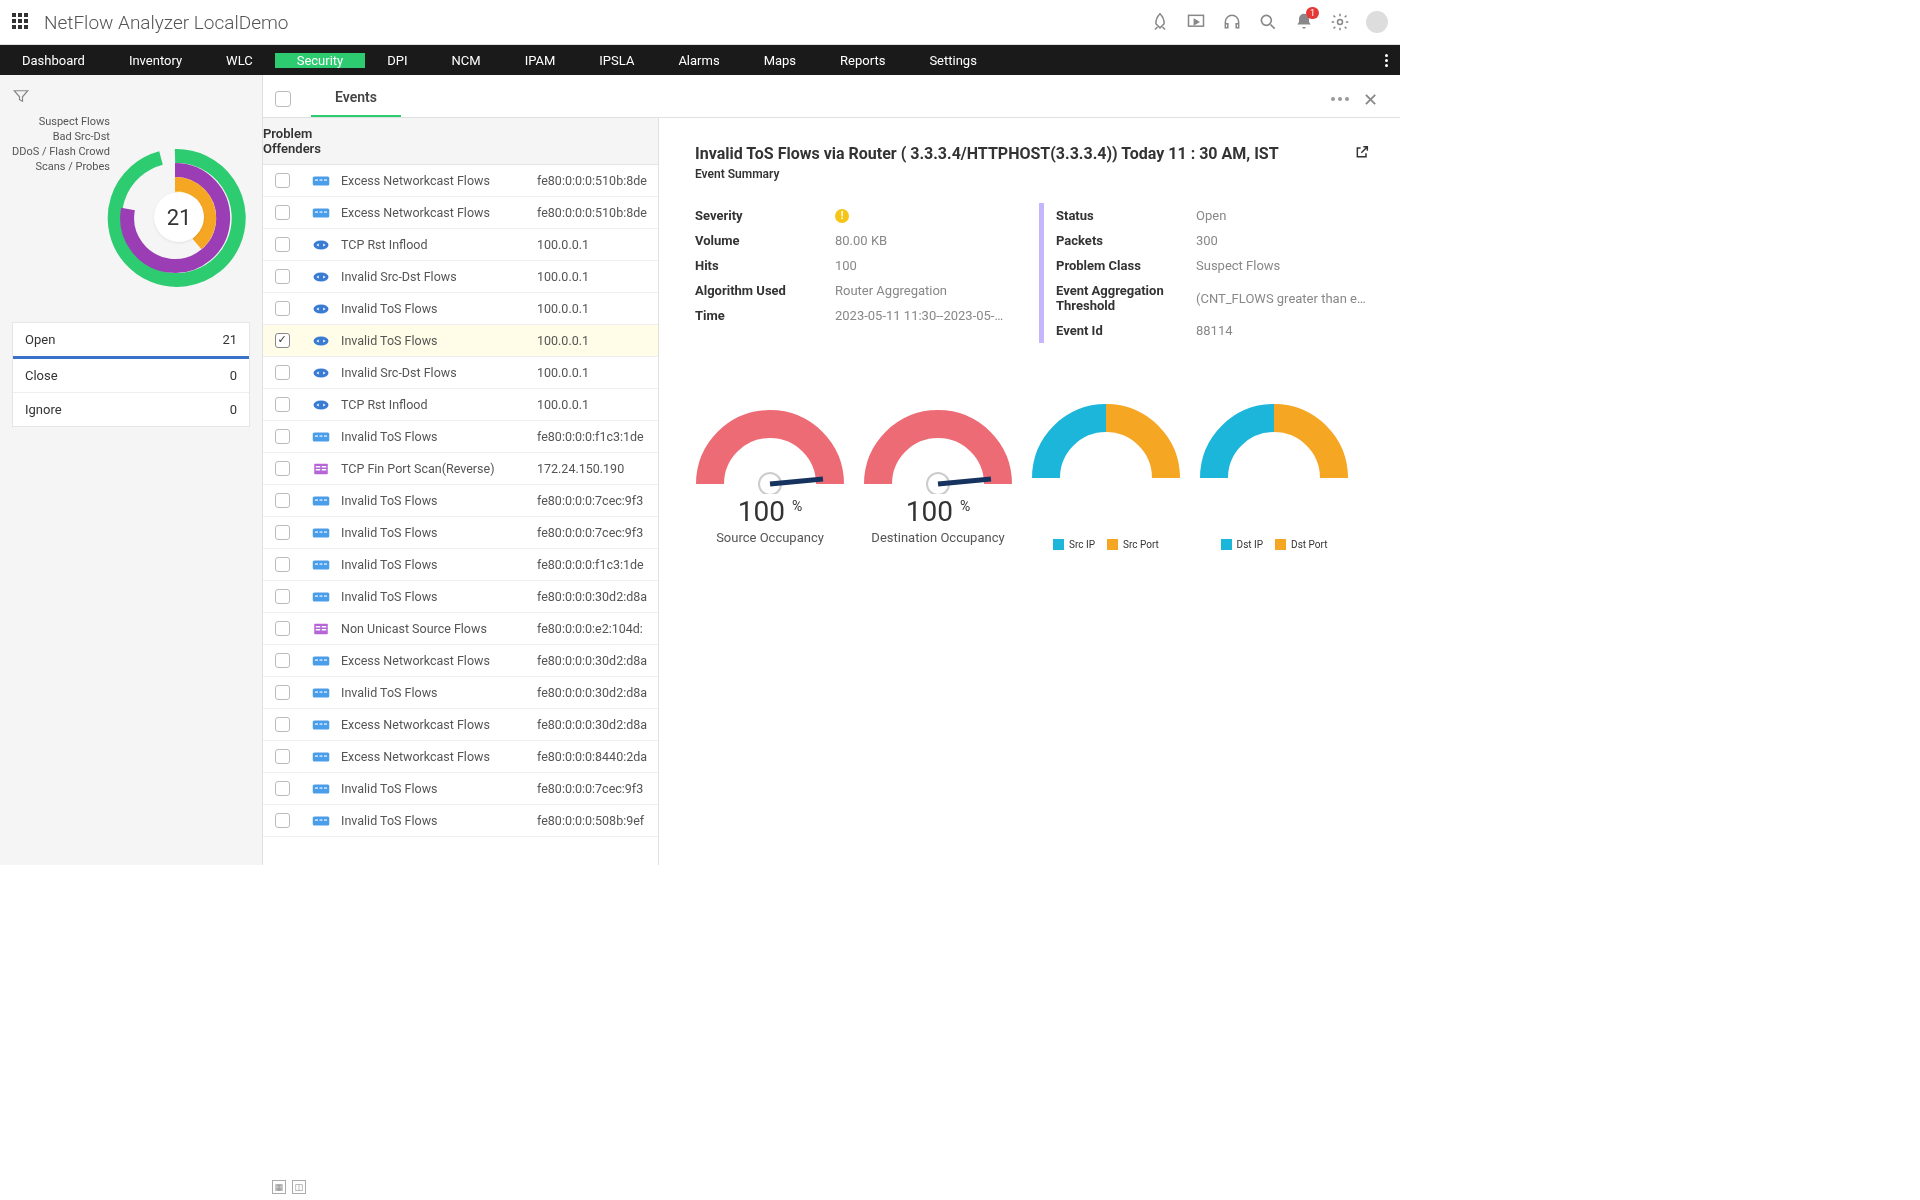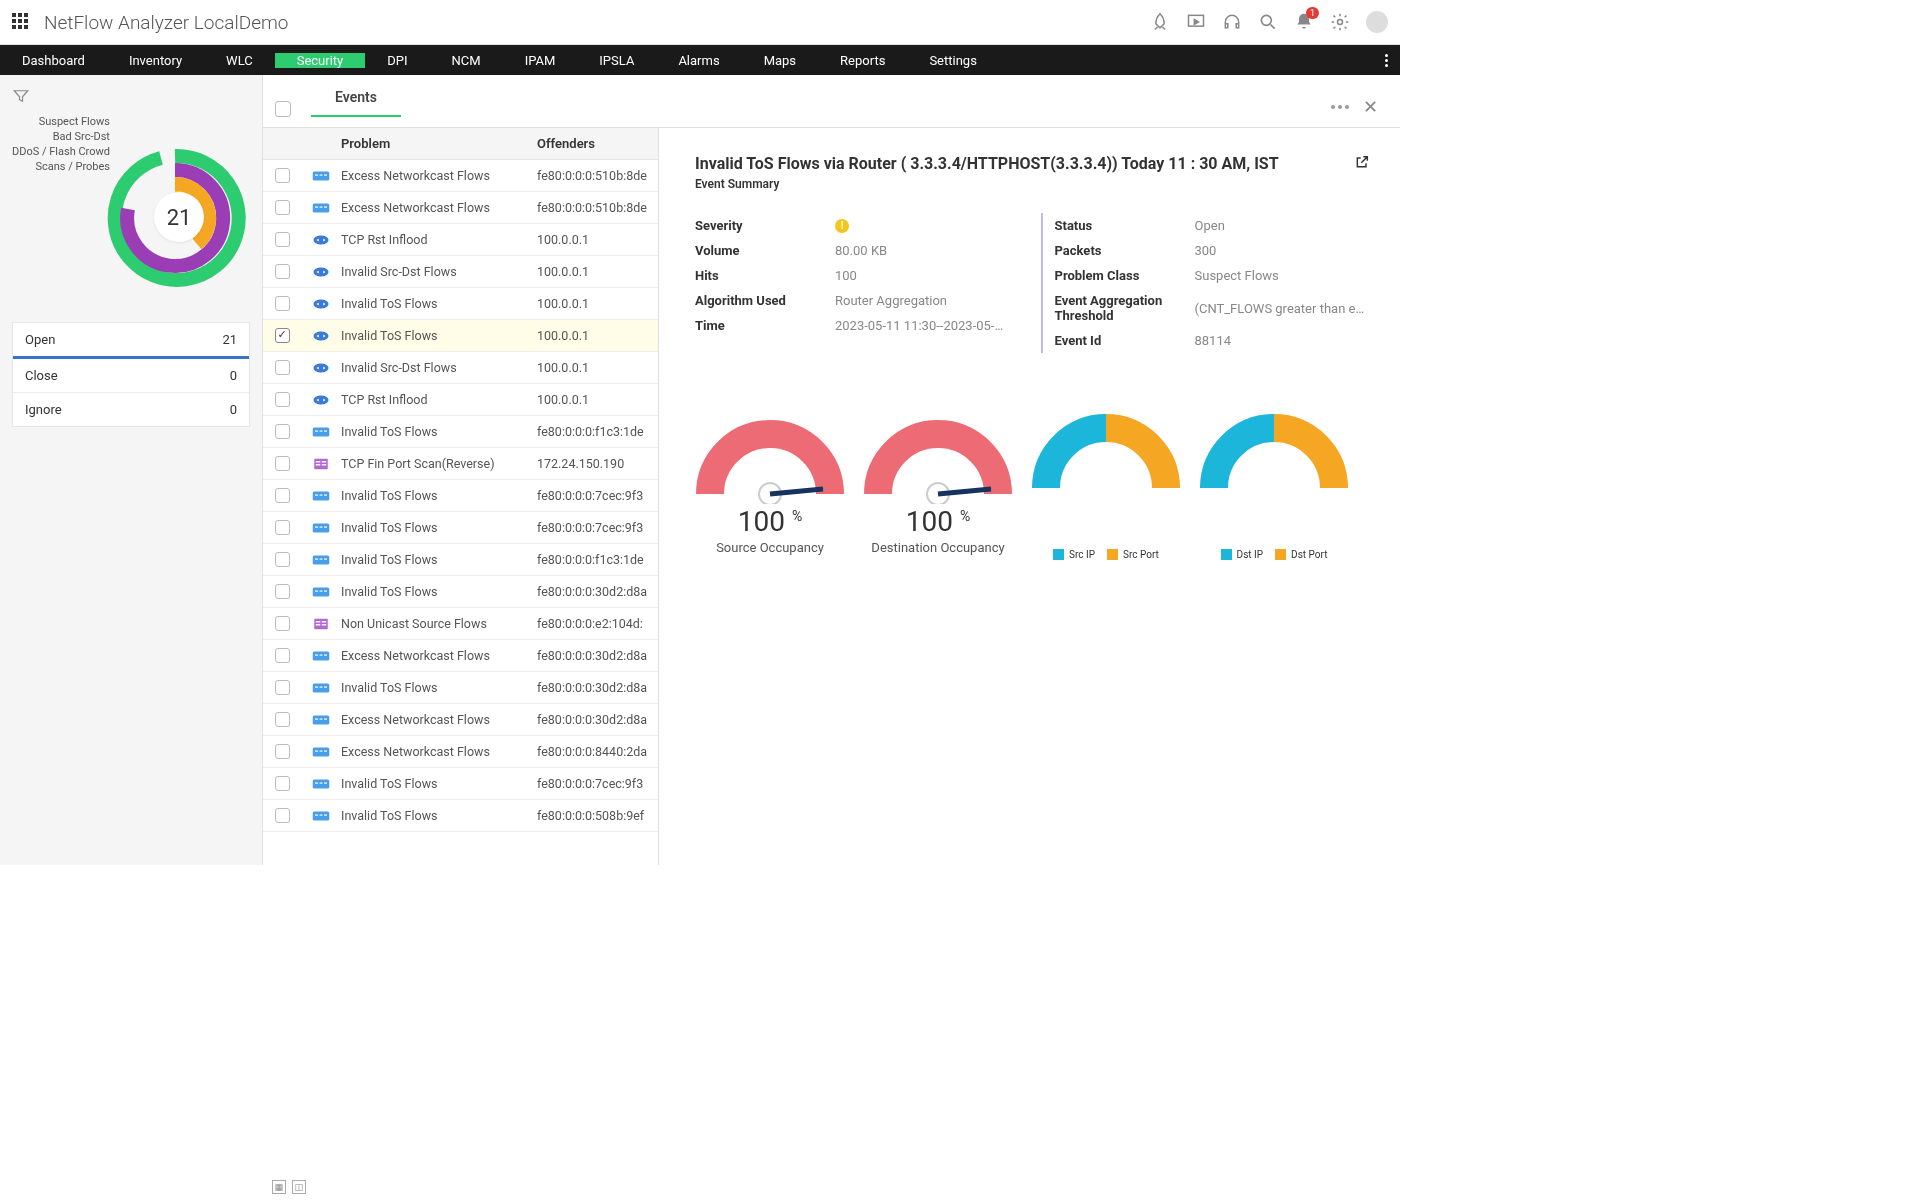--- a/index.html
+++ b/index.html
@@ -34,33 +34,33 @@
 .donut-legend div { text-align: right; line-height: 15px; color: #555; }
 .donut-svg { position: absolute; right: 4px; top: 0; }
 .donut-center { position: absolute; right: 46px; top: 78px; width: 50px; height: 50px; border-radius: 50%; background: #fff; display: flex; align-items: center; justify-content: center; font-size: 22px; font-weight: 400; color: #333; box-shadow: 0 1px 3px rgba(0,0,0,0.08); }
 .status-list { background: #fff; border: 1px solid #e5e5e5; margin-top: 8px; }
 .status-row { display: flex; justify-content: space-between; padding: 9px 12px; border-bottom: 1px solid #eee; font-size: 13px; cursor: pointer; }
 .status-row:last-child { border-bottom: none; }
 .status-row.active { border-bottom: 3px solid #3a72c9; }
 
 
 .center { flex: 1; display: flex; flex-direction: column; border-left: 1px solid #e0e0e0; }
-.center-header { display: flex; align-items: flex-end; padding: 6px 12px 10px; border-bottom: 1px solid #e0e0e0; }
+.center-header { display: flex; align-items: center; padding: 6px 12px 0; border-bottom: 1px solid #e0e0e0; }
 .header-check { width: 16px; height: 16px; border: 1.5px solid #bbb; border-radius: 3px; margin-right: 20px; cursor: pointer; }
 .tab { padding: 8px 24px 10px; border-bottom: 2px solid #2ecc71; font-weight: 600; color: #444; font-size: 14px; }
 .header-actions { margin-left: auto; display: flex; gap: 10px; align-items: center; padding-right: 6px; }
 .dots-h { display: flex; gap: 3px; cursor: pointer; }
 .dots-h span { width: 4px; height: 4px; background: #999; border-radius: 50%; }
 .close-x { font-size: 18px; color: #888; cursor: pointer; padding: 0 4px; }
 
 .center-body { flex: 1; display: flex; overflow: hidden; }
 
 
 .event-list { width: 396px; overflow-y: hidden; border-right: 1px solid #e0e0e0; }
-.event-head { display: flex; background: #f5f5f5; padding: 8px 0; border-bottom: 1px solid #e5e5e5; font-weight: 600; font-size: 13px; }
+.event-head { display: flex; background: #f5f5f5; padding: 8px 0; border-bottom: 1px solid #e5e5e5; font-weight: 600; font-size: 13px; flex-direction: column; }
 .col-check { width: 38px; }
 .col-icon { width: 40px; }
 .col-problem { width: 196px; padding-left: 0; }
 .col-offender { flex: 1; }
 .event-row { display: flex; align-items: center; padding: 7px 0; border-bottom: 1px solid #eee; font-size: 12.5px; cursor: pointer; height: 32px; }
 .event-row.selected { background: #fffde7; }
 .row-check { width: 38px; display: flex; justify-content: center; }
 .checkbox { width: 15px; height: 15px; border: 1.5px solid #bbb; border-radius: 3px; }
 .checkbox.checked { background: #fff; border-color: #888; position: relative; }
 .checkbox.checked::after { content: "✓"; position: absolute; font-size: 11px; color: #333; top: -1px; left: 2px; }
@@ -74,21 +74,21 @@
 .detail-header { display: flex; align-items: flex-start; margin-bottom: 22px; }
 .detail-title { font-size: 16px; font-weight: 700; color: #333; }
 .detail-sub { font-size: 12px; font-weight: 600; margin-top: 4px; }
 .popout { margin-left: auto; cursor: pointer; color: #333; }
 .info-grid { display: flex; gap: 30px; margin-bottom: 50px; }
 .info-col { flex: 1; }
 .info-row { display: flex; padding: 5px 0; align-items: center; }
 .info-label { width: 140px; font-size: 13px; font-weight: 700; color: #333; }
 .info-value { font-size: 13px; color: #888; white-space: nowrap; overflow: hidden; text-overflow: ellipsis; }
 .sev-dot { width: 14px; height: 14px; border-radius: 50%; background: #f5c518; display: inline-flex; align-items: center; justify-content: center; color: #fff; font-size: 10px; font-weight: bold; }
-.info-col + .info-col { border-left: 2px solid #c4b5fd; padding-left: 12px; }
+.info-col + .info-col { border-left: 5px solid #c4b5fd; padding-left: 12px; }
 
 
 .gauges { display: flex; gap: 18px; align-items: center; }
 .gauge-block { text-align: center; }
 .gauge-value { font-size: 28px; font-weight: 400; color: #333; margin-top: -2px; }
 .gauge-pct { font-size: 14px; vertical-align: super; }
 .gauge-label { font-size: 13px; color: #555; margin-top: 2px; }
 .legend-below { display: flex; gap: 12px; justify-content: center; font-size: 10px; margin-top: 48px; }
 .legend-item { display: flex; align-items: center; gap: 5px; }
 .legend-sq { width: 11px; height: 11px; }

